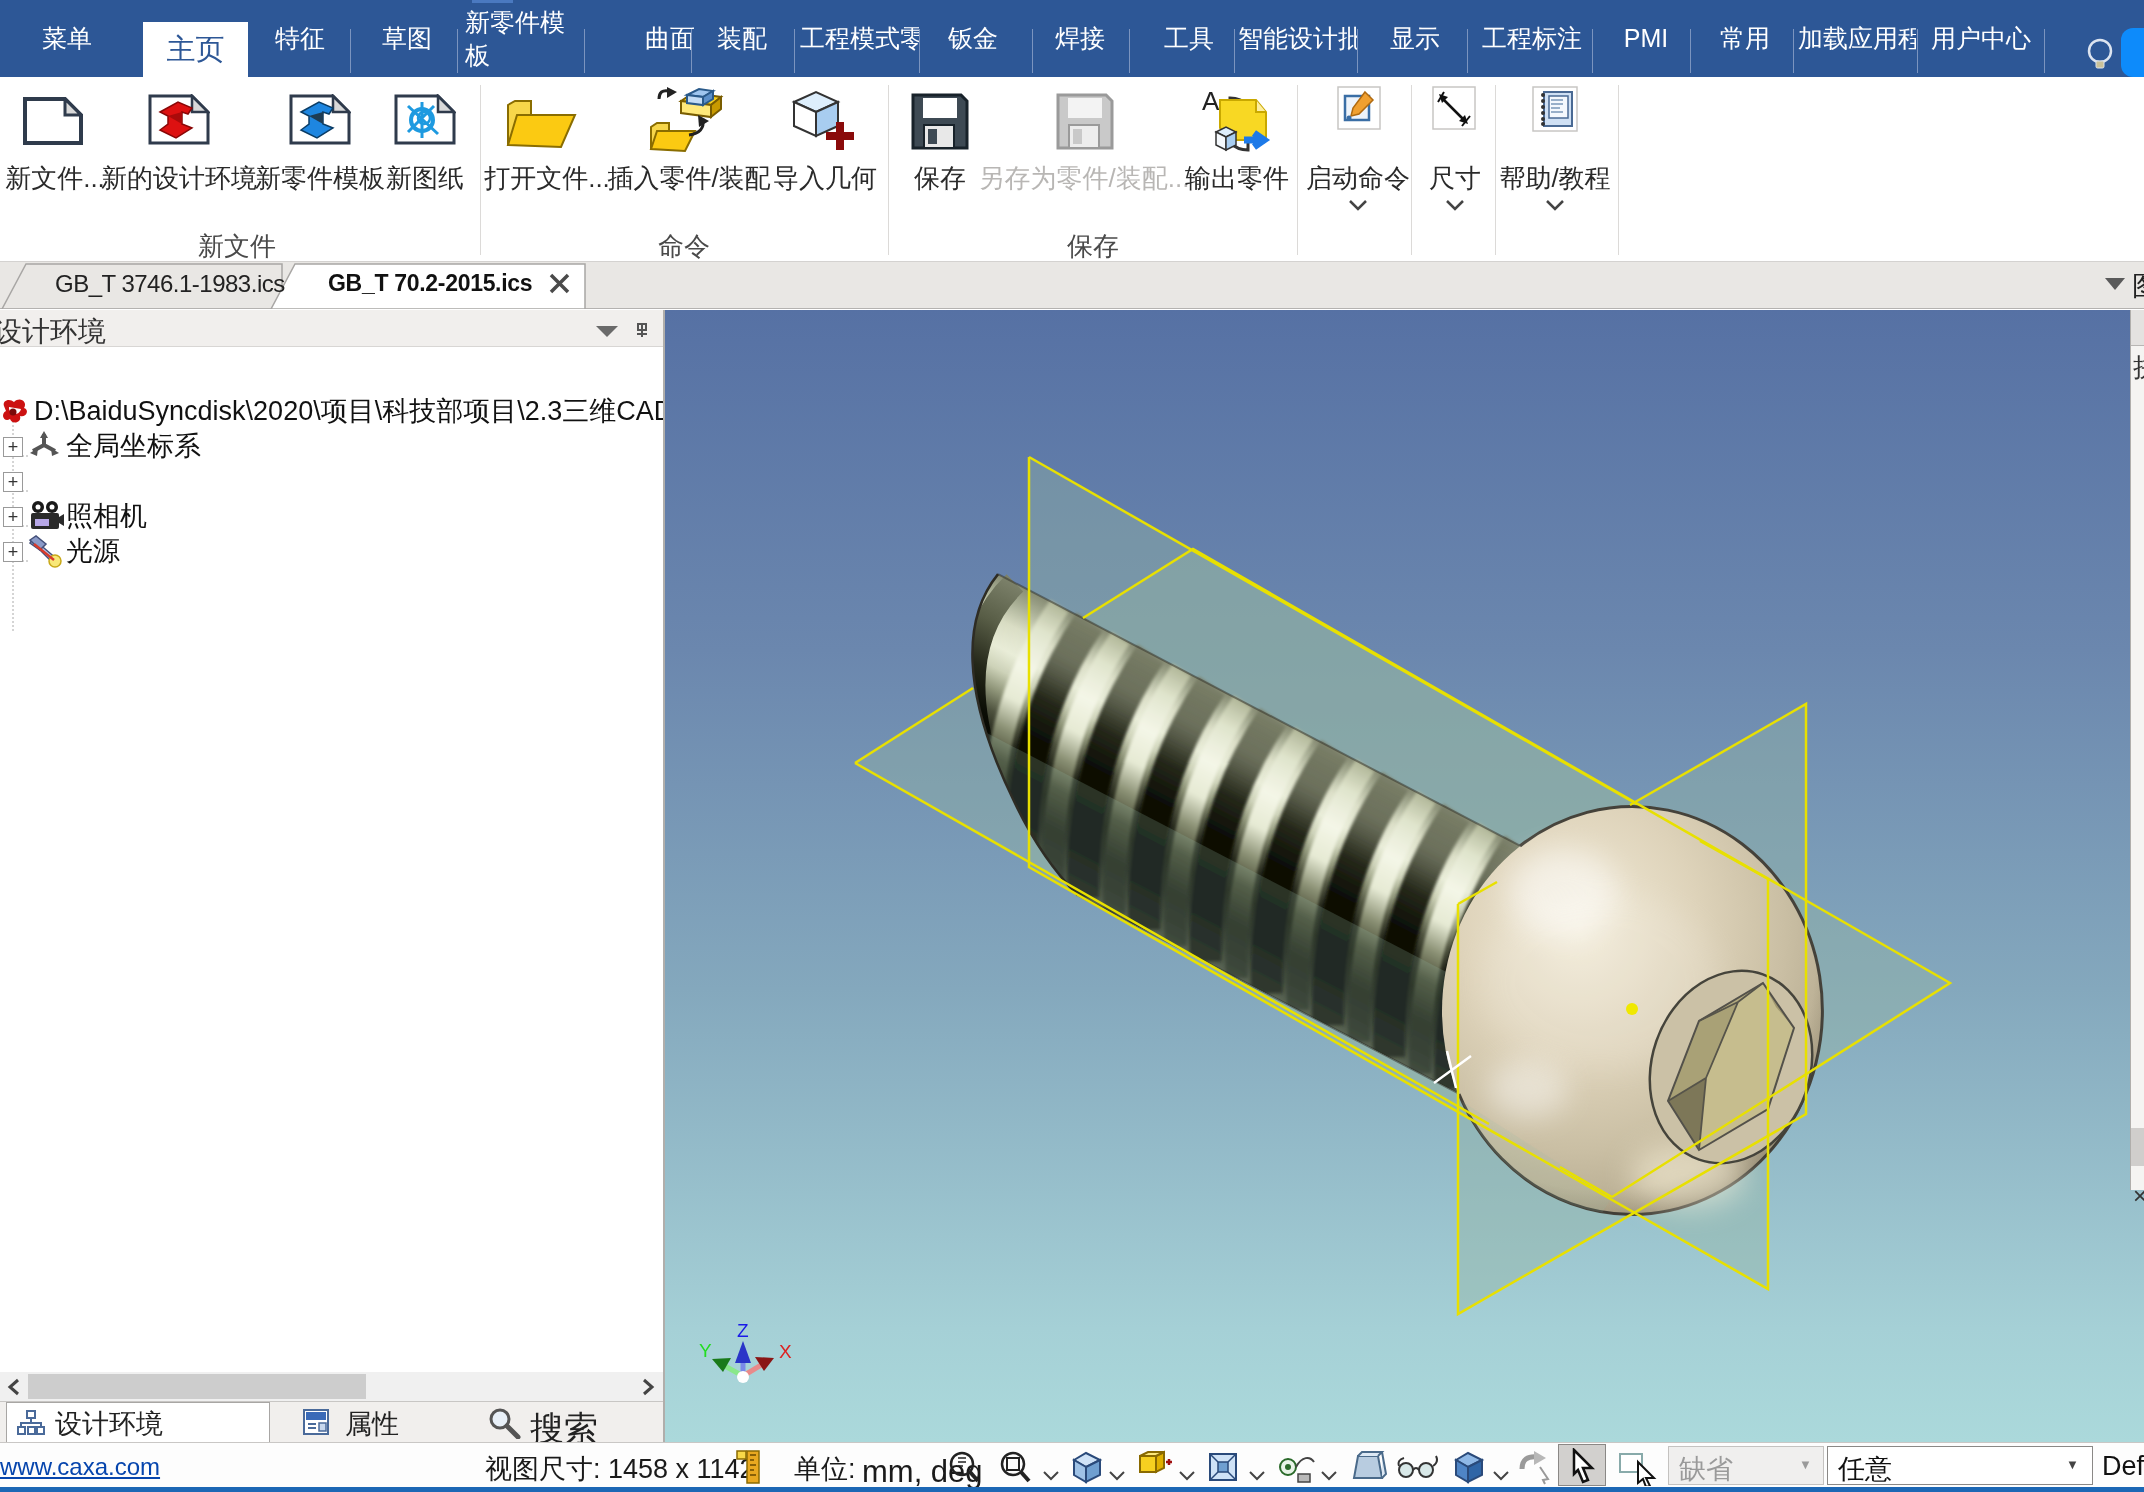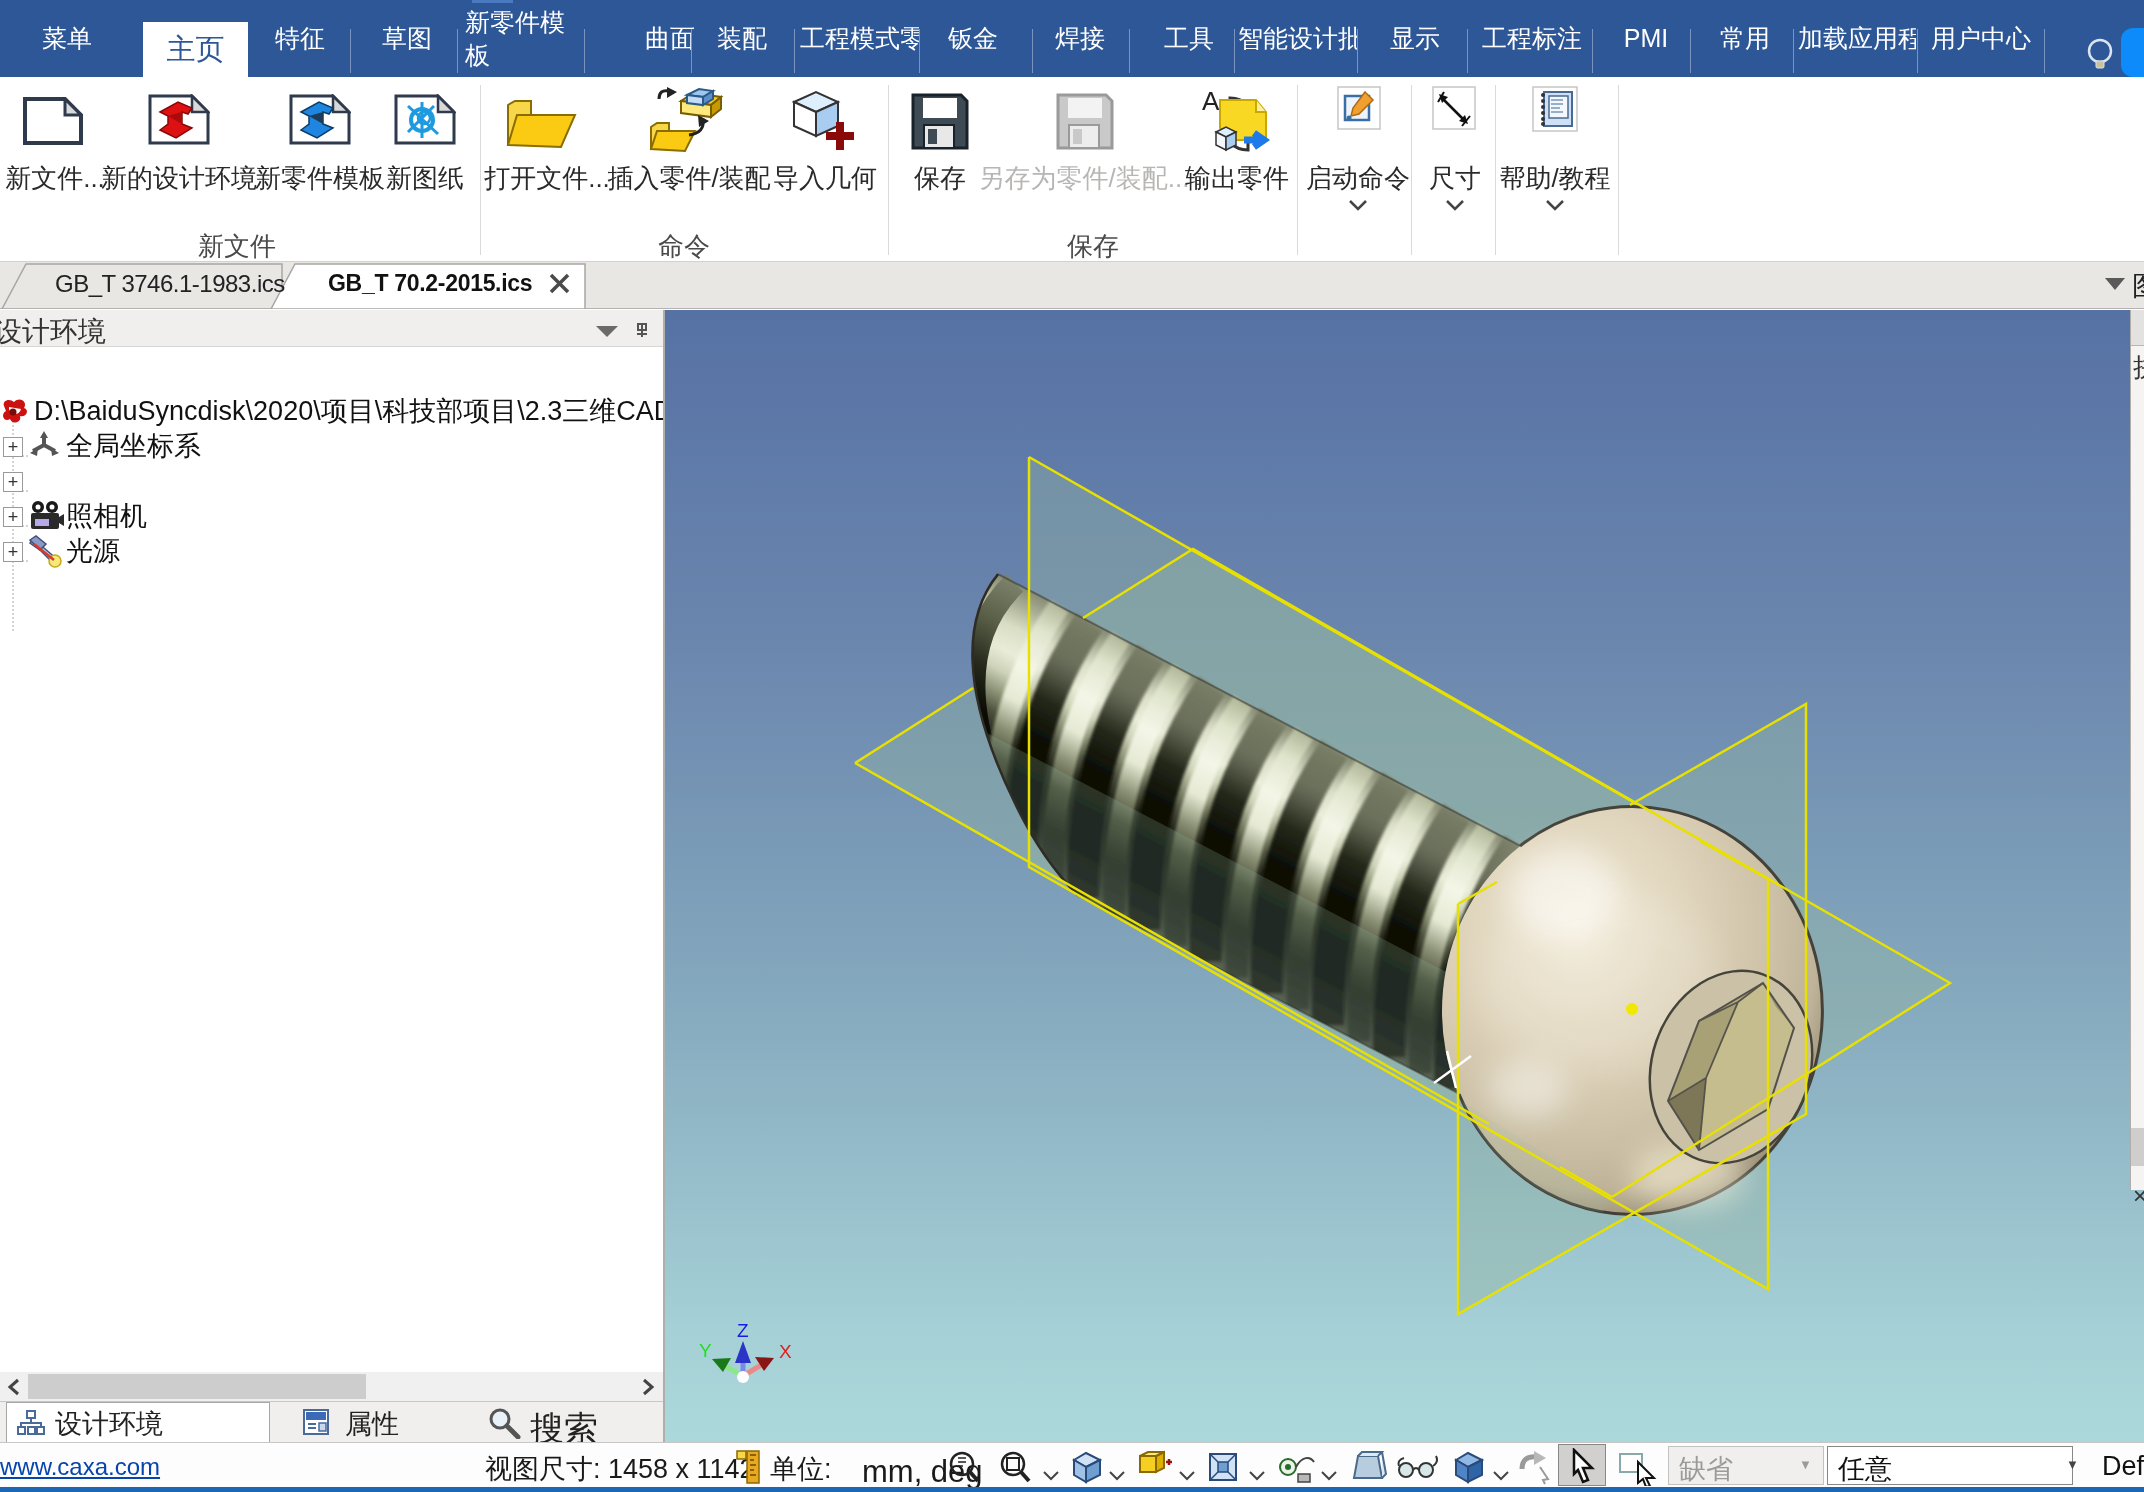--- a/index.html
+++ b/index.html
@@ -482,21 +482,21 @@
 <div class="abs" style="left:2px;top:872px;font-size:24px;color:#333">×</div>
 </div>
 <div class="abs" id="statusbar">
 <div class="abs" style="left:0px;top:10px;color:#0645ad;text-decoration:underline;font-size:24px">www.caxa.com</div>
 <div class="abs" style="left:485px;top:8px">视图尺寸: 1458 x 1142</div>
 <svg class="abs" style="left:733px;top:4px" width="36" height="38" viewBox="0 0 36 38">
       <rect x="14" y="4" width="12" height="32" fill="#e8a820" stroke="#8a6a00" stroke-width="1.5"></rect>
       <path d="M17 8 h6 M17 13 h4 M17 18 h6 M17 23 h4 M17 28 h6" stroke="#6a4a00" stroke-width="1.5"></path>
       <rect x="4" y="4" width="9" height="8" fill="#f8d848" stroke="#8a6a00" stroke-width="1.5"></rect>
     </svg>
-<div class="abs" style="left:770px;top:8px">单位:</div>
+<div class="abs" style="left:794px;top:8px">单位:</div>
 <div class="abs" style="left:862px;top:11px;font-size:31px">mm, deg</div>
 <svg class="abs" style="left:944px;top:5px" width="44" height="38" viewBox="0 0 44 38">
       <circle cx="18" cy="16" r="11" fill="none" stroke="#222" stroke-width="2.5"></circle>
       <path d="M26 24 L34 33" stroke="#222" stroke-width="4"></path>
       <path d="M14 10 h8 m-8 4 h8 m-8 4 h5" stroke="#222" stroke-width="1.5"></path>
     </svg>
 <svg class="abs" style="left:995px;top:5px" width="44" height="38" viewBox="0 0 44 38">
       <circle cx="18" cy="16" r="11" fill="none" stroke="#222" stroke-width="2.5"></circle>
       <path d="M26 24 L34 33" stroke="#222" stroke-width="4"></path>
       <rect x="12" y="10" width="12" height="12" fill="none" stroke="#222" stroke-width="2"></rect>
@@ -567,19 +567,19 @@
       <path d="M6 2 L24 20 L15 20 L20 32 L15 34 L10 22 L6 26 Z" fill="#fff" stroke="#111" stroke-width="2.5"></path>
     </svg>
 <svg class="abs" style="left:1618px;top:5px" width="40" height="38" viewBox="0 0 40 38">
       <rect x="2" y="6" width="22" height="18" fill="#fff" stroke="#8aa" stroke-width="2"></rect>
       <path d="M20 14 L36 30 L28 30 L32 38 L28 39 L25 31 L20 35 Z" fill="#fff" stroke="#111" stroke-width="2"></path>
     </svg>
 <div class="abs" style="left:1668px;top:3px;width:156px;height:39px;background:#f0efee;border:1px solid #c4c2c0">
 <div class="abs" style="left:10px;top:4px;color:#9a9a9a">缺省</div>
 <div class="abs" style="left:130px;top:10px;font-size:13px;color:#9a9a9a">▼</div>
     </div>
-<div class="abs" style="left:1827px;top:3px;width:246px;height:39px;background:#fff;border:1px solid #8a8886">
+<div class="abs" style="left:1827px;top:3px;width:266px;height:39px;background:#fff;border:1px solid #8a8886">
 <div class="abs" style="left:10px;top:4px;color:#111">任意</div>
 <div class="abs" style="left:238px;top:10px;font-size:13px;color:#444">▼</div>
     </div>
 <div class="abs" style="left:2102px;top:8px;color:#111">Defa</div>
 </div>
 <div class="abs" id="bluebar"></div>
 
 </body></html>

